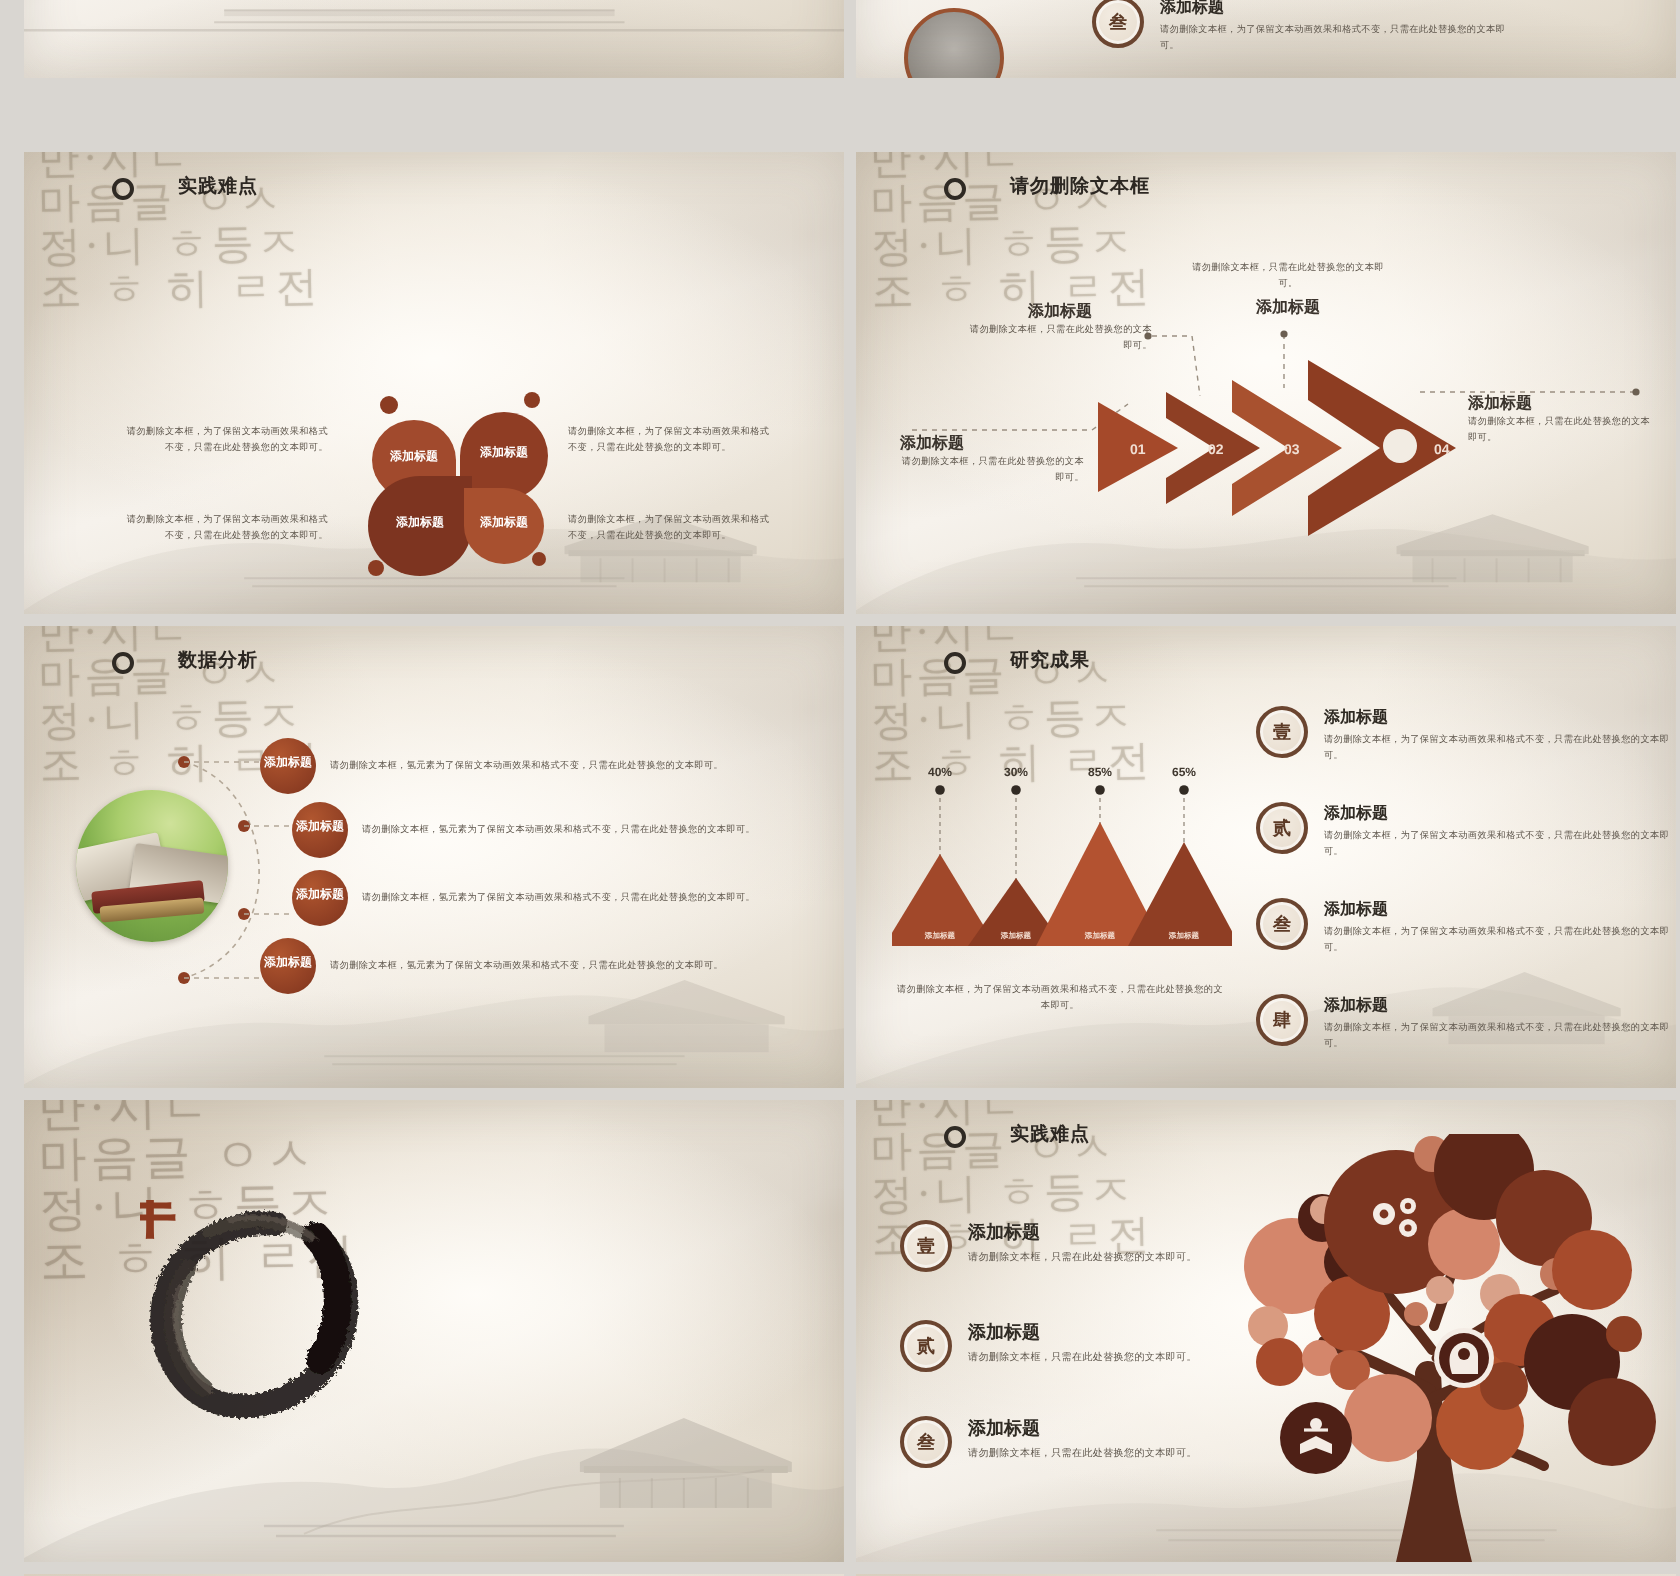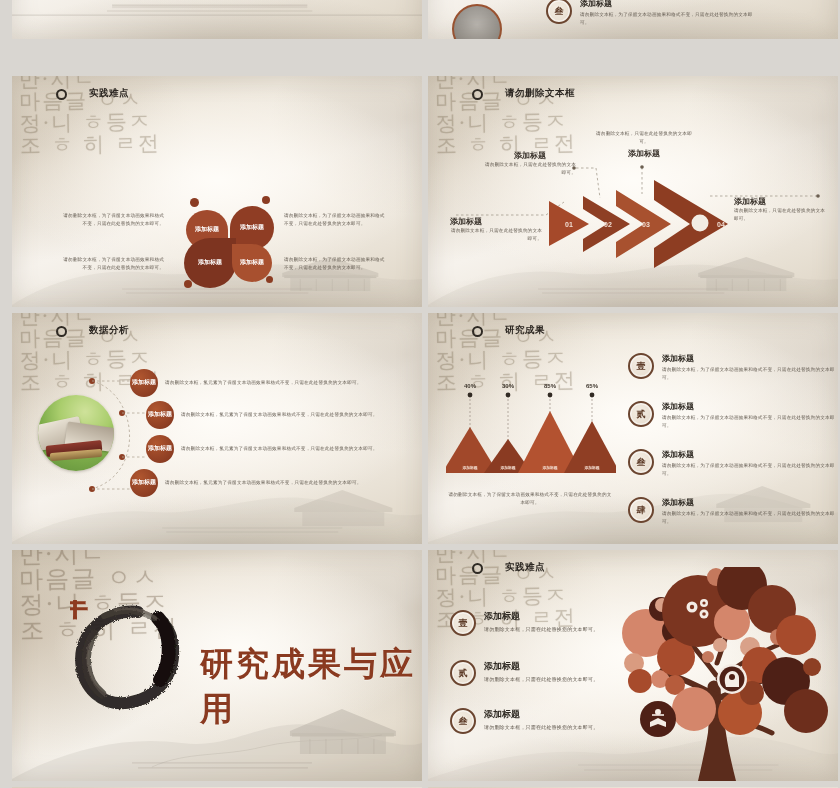--- a/index.html
+++ b/index.html
@@ -498,21 +498,20 @@
         <path d="M24,34 C12,52 14,80 32,94" stroke="#3a332d" stroke-width="9" fill="none" stroke-linecap="round" opacity=".8"></path>
         <path d="M34,16 C52,8 70,10 84,18" stroke="#4a423a" stroke-width="6" fill="none" stroke-linecap="round" opacity=".6"></path>
       </g>
       <g opacity=".45" filter="url(#rough)">
         <path d="M20,42 C14,62 20,84 36,96" stroke="#6a6158" stroke-width="3" fill="none"></path>
         <path d="M44,10 C60,6 76,10 88,20" stroke="#6a6158" stroke-width="3" fill="none"></path>
       </g>
       <text class="enso-num" x="60" y="74" text-anchor="middle" font-family="DejaVu Serif, Liberation Serif, serif" font-size="42" font-weight="bold" fill="#8d3a1f">肆</text>
     </svg>
 
-    <div class="sec-title">研究成果与应用</div>
   </div>
 
   <div class="slide" style="left:428px; top:550px;">
     <div class="paper"></div>
     <div class="wm-glyphs">만·시ㄴ
 마음글 ㅇㅅ
 정·니 ㅎ등ㅈ
 조 ㅎ 히 ㄹ전</div>
     <svg class="wm-scape" viewBox="0 0 410 120" preserveAspectRatio="none">
       <path d="M0,118 C50,100 110,86 170,92 C230,98 270,72 320,76 C370,80 392,98 410,92 L410,120 L0,120 Z" fill="#b6b0a6" opacity=".24"></path>

